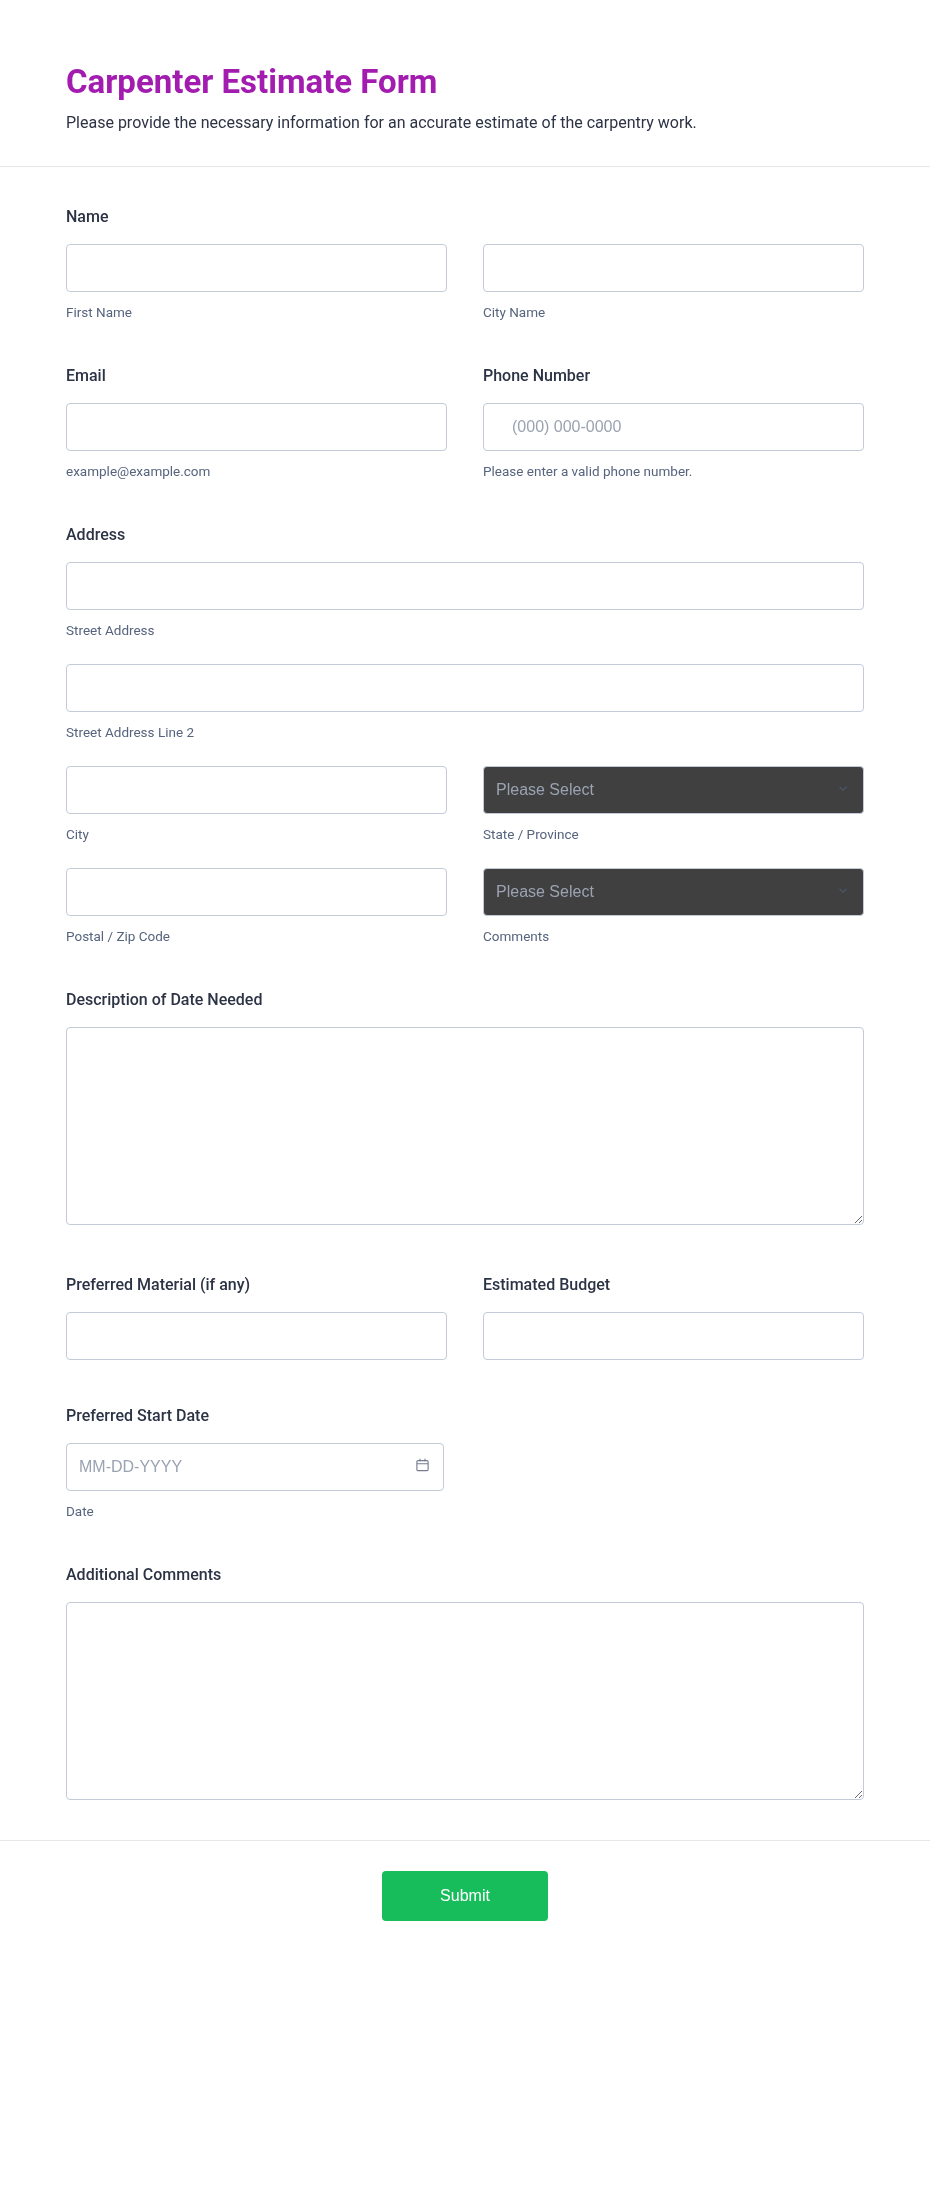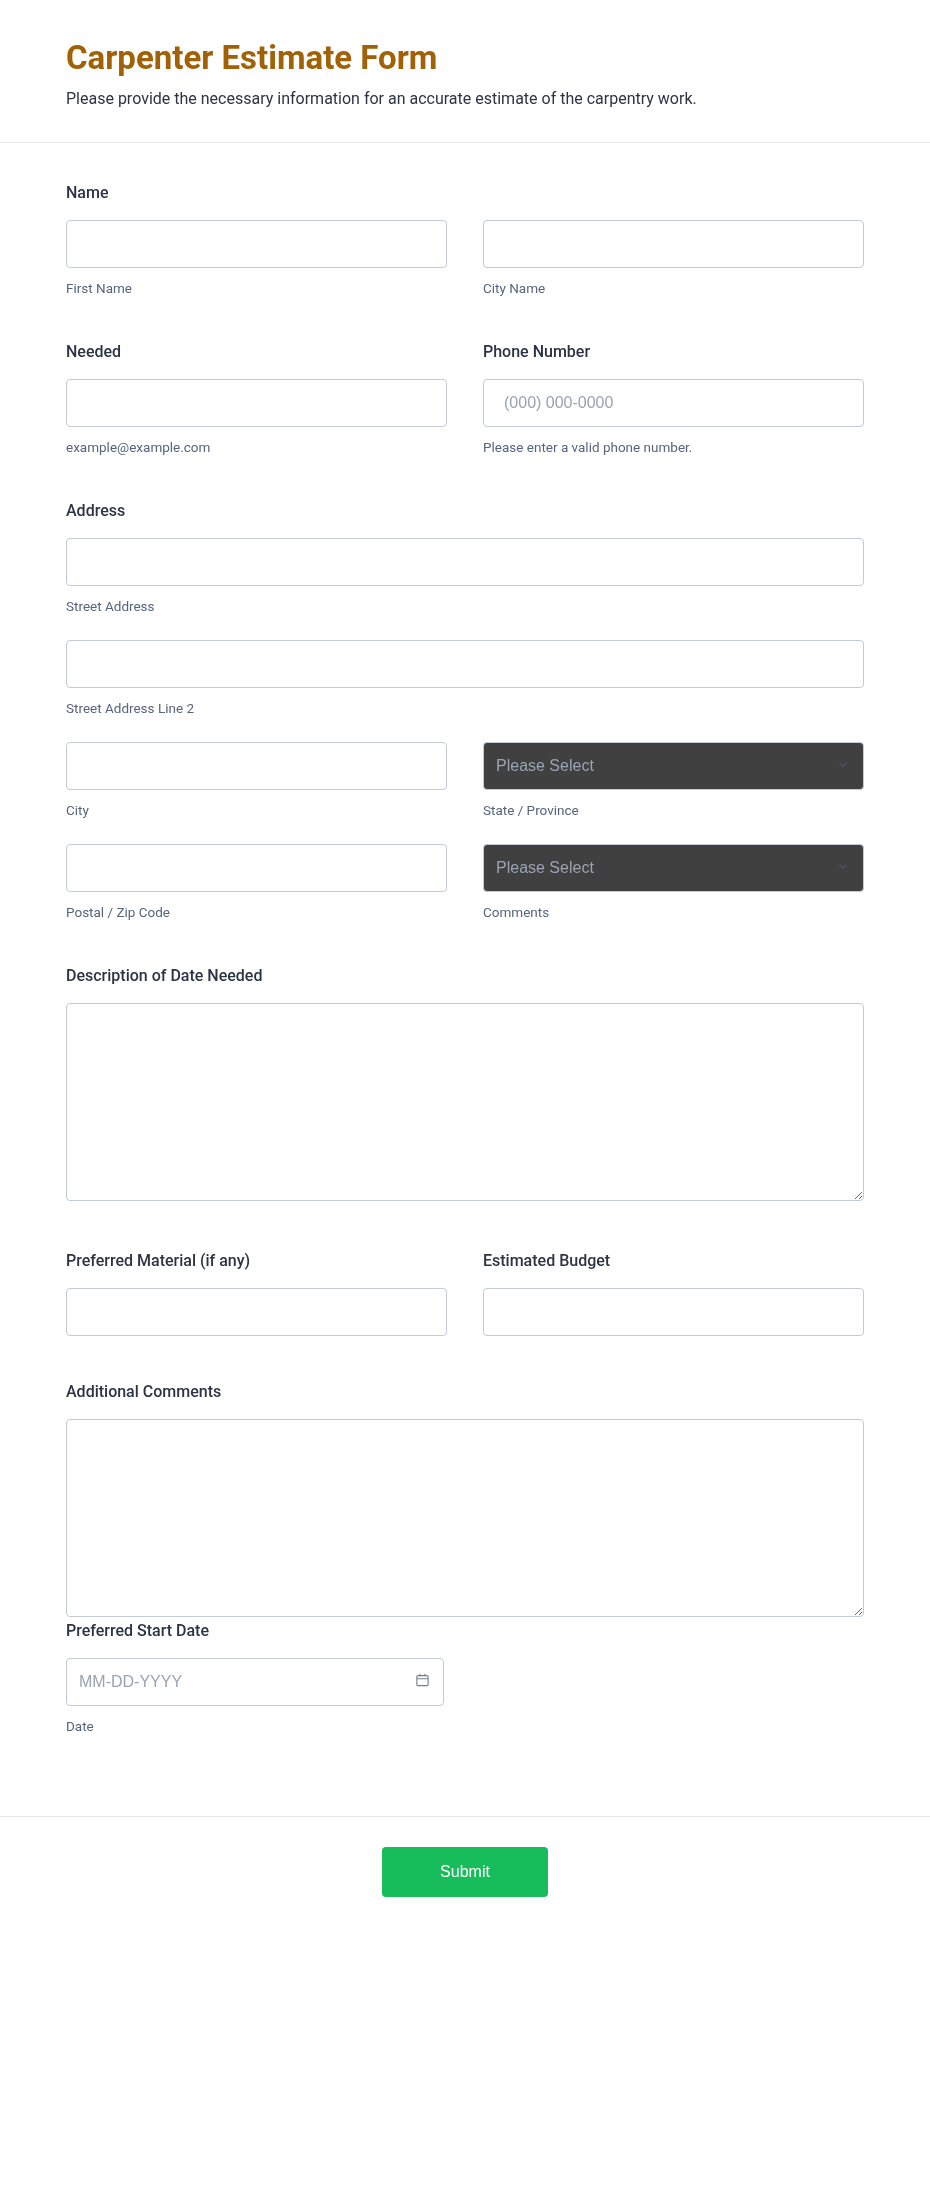--- a/index.html
+++ b/index.html
@@ -12,22 +12,23 @@
     .form-wrapper {
       width: 100%;
     }
     .form-header {
       padding: 38px 66px 30px 66px;
       border-bottom: 1px solid #e5e7eb;
     }
     .form-title {
       font-size: 33px;
       font-weight: 700;
-      color: #a16207;
+      color: #a21caf;
       margin-bottom: 10px;
+      margin-top: 24px;
     }
     .form-subtitle {
       font-size: 16px;
       color: #2c3345;
       line-height: 1.55;
     }
     .form-body {
       padding: 40px 66px 36px 66px;
     }
     .field-group {
@@ -45,21 +46,21 @@
       gap: 36px;
     }
     .col {
       flex: 1;
     }
     .text-input {
       width: 100%;
       height: 48px;
       border: 1px solid #c3cad8;
       border-radius: 4px;
-      padding: 0 20px;
+      padding: 0 28px;
       font-size: 16px;
       background: #ffffff;
       color: #3b82f6;
     }
     .text-input::placeholder {
       color: #9aa3b2;
     }
     .sublabel {
       font-size: 13.5px;
       color: #57647e;
@@ -167,21 +168,21 @@
         <div class="col">
           <input type="text" class="text-input" style="">
           <span class="sublabel">City Name</span>
         </div>
       </div>
     </div>
 
     <div class="field-group">
       <div class="row">
         <div class="col">
-          <label class="field-label">Needed</label>
+          <label class="field-label">Email</label>
           <input type="text" class="text-input" style="">
           <span class="sublabel">example@example.com</span>
         </div>
         <div class="col">
           <label class="field-label">Phone Number</label>
           <input type="text" class="text-input" placeholder="(000) 000-0000" style="">
           <span class="sublabel">Please enter a valid phone number.</span>
         </div>
       </div>
     </div>
@@ -247,40 +248,40 @@
           <label class="field-label">Preferred Material (if any)</label>
           <input type="text" class="text-input" style="">
         </div>
         <div class="col">
           <label class="field-label">Estimated Budget</label>
           <input type="text" class="text-input" style="">
         </div>
       </div>
     </div>
 
-    <div class="field-group" style="margin-bottom:0;">
-      <label class="field-label">Additional Comments</label>
-      <textarea class="textarea-input" style=""></textarea>
-    </div>
-
     <div class="field-group">
       <label class="field-label">Preferred Start Date</label>
       <div class="date-wrap">
         <input type="text" class="date-input" placeholder="MM-DD-YYYY" style="">
         <span class="date-icon">
           <svg width="15" height="15" viewBox="0 0 24 24" fill="none" stroke="currentColor" stroke-width="1.8">
               <rect x="3" y="5" width="18" height="16" rx="2"></rect>
               <line x1="3" y1="10" x2="21" y2="10"></line>
               <line x1="8" y1="2" x2="8" y2="6"></line>
               <line x1="16" y1="2" x2="16" y2="6"></line>
             </svg>
         </span>
       </div>
       <span class="sublabel">Date</span>
     </div>
 
+    <div class="field-group" style="margin-bottom:0;">
+      <label class="field-label">Additional Comments</label>
+      <textarea class="textarea-input" style=""></textarea>
+    </div>
+
   </div>
 
   <div class="form-footer">
     <button class="submit-btn">Submit</button>
   </div>
 
 </div>
 
 </body></html>

